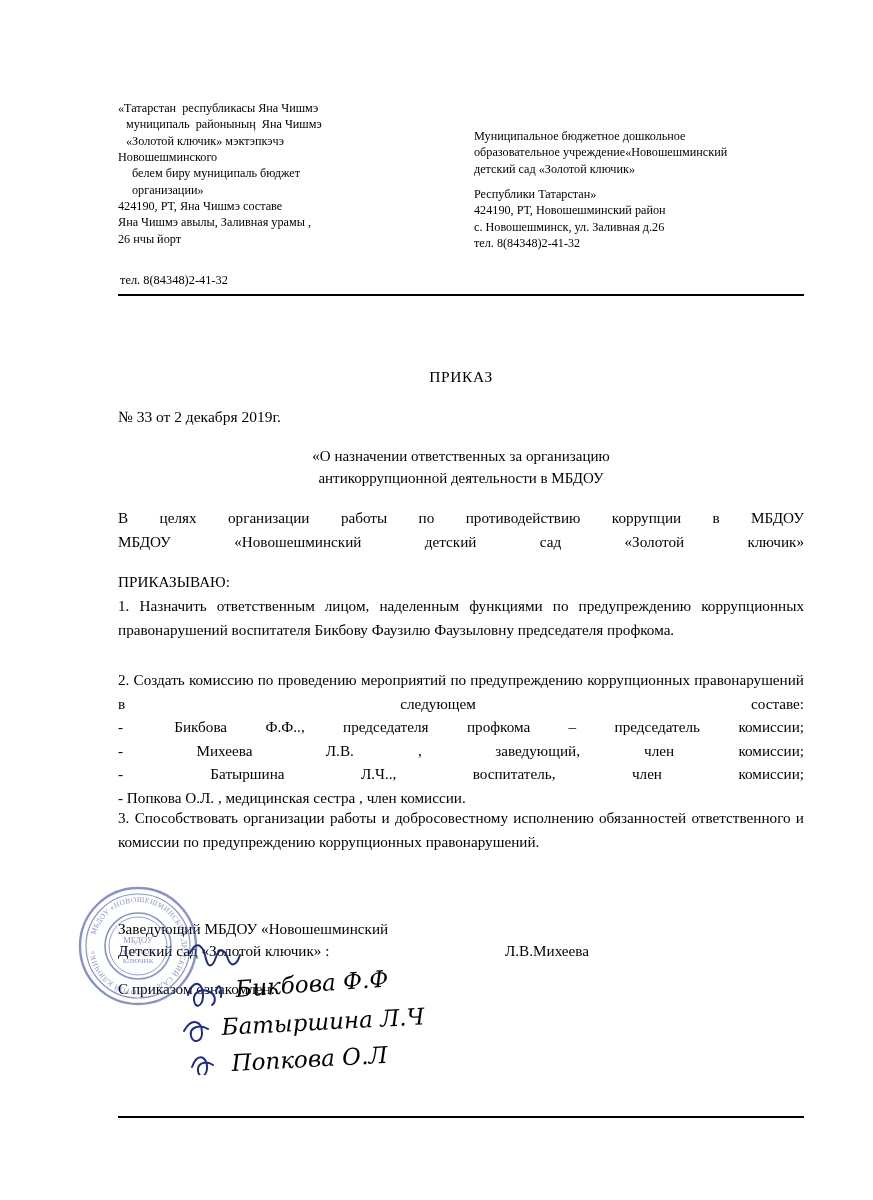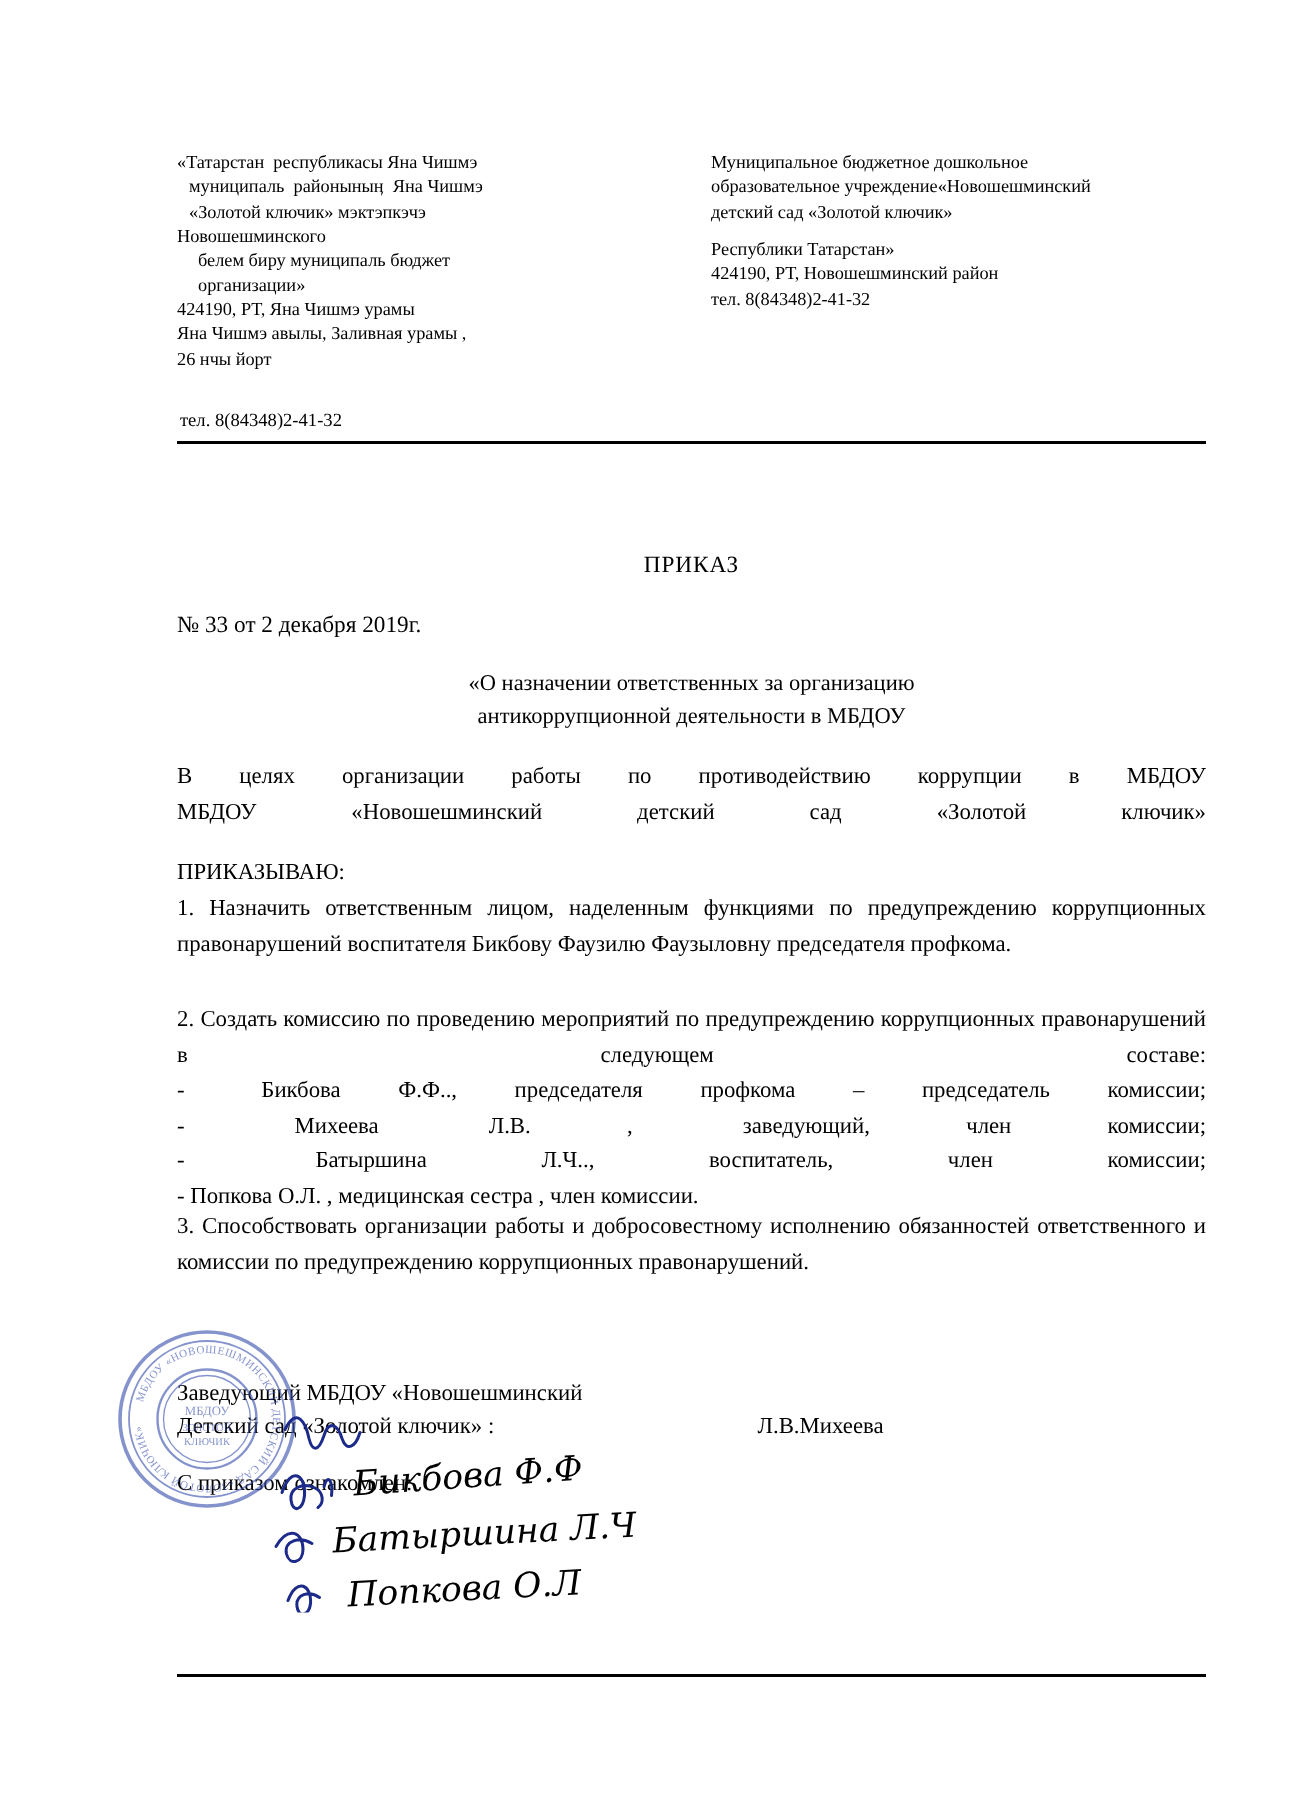--- a/index.html
+++ b/index.html
@@ -36,20 +36,21 @@
     display: flex;
     justify-content: space-between;
   }
   .lh-col {
     width: 320px;
     font-size: 12.2px;
     line-height: 1.34;
   }
   .lh-col.right {
     width: 330px;
+    margin-top: 28px;
   }
   .lh-line {
     white-space: pre-wrap;
   }
   .lh-indent-1 { padding-left: 8px; }
   .lh-indent-2 { padding-left: 14px; }
   .lh-gap { height: 9px; }
 
   .phone-left {
     position: absolute;
@@ -186,31 +187,32 @@
   <div class="content">
 
     <div class="letterhead">
       <div class="lh-col left">
         <div class="lh-line">«Татарстан  республикасы Яна Чишмэ</div>
         <div class="lh-line lh-indent-1">муниципаль  районыныӊ  Яна Чишмэ</div>
         <div class="lh-line lh-indent-1">«Золотой ключик» мэктэпкэчэ</div>
         <div class="lh-line">Новошешминского</div>
         <div class="lh-line lh-indent-2">белем биру муниципаль бюджет</div>
         <div class="lh-line lh-indent-2">организации»</div>
-        <div class="lh-line">424190, РТ, Яна Чишмэ урамы</div>
+        <div class="lh-line">424190, РТ, Яна Чишмэ составе</div>
         <div class="lh-line">Яна Чишмэ авылы, Заливная урамы ,</div>
         <div class="lh-line">26 нчы йорт</div>
       </div>
       <div class="lh-col right">
         <div class="lh-line">Муниципальное бюджетное дошкольное</div>
         <div class="lh-line">образовательное учреждение«Новошешминский</div>
         <div class="lh-line">детский сад «Золотой ключик»</div>
         <div class="lh-gap"></div>
         <div class="lh-line">Республики Татарстан»</div>
         <div class="lh-line">424190, РТ, Новошешминский район</div>
+        <div class="lh-line">с. Новошешминск, ул. Заливная д.26</div>
         <div class="lh-line">тел. 8(84348)2-41-32</div>
       </div>
     </div>
 
     <div class="phone-left">тел.  8(84348)2-41-32</div>
 
     <div class="rule-top"></div>
 
     <div class="doc-title">ПРИКАЗ</div>
     <div class="doc-number">№ 33    от 2 декабря 2019г.</div>

